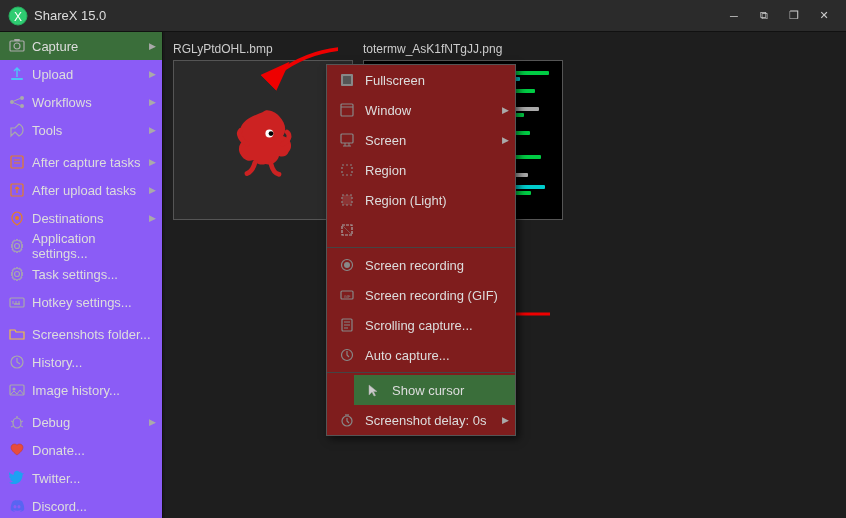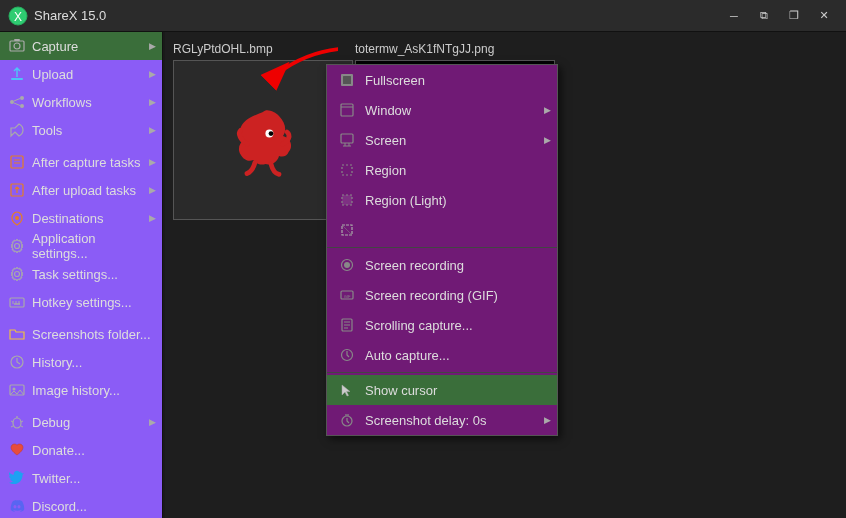--- a/index.html
+++ b/index.html
@@ -109,21 +109,21 @@
     
     .thumbnails-area {
       position: absolute;
       top: 0;
       left: 0;
       right: 0;
       bottom: 0;
       padding: 10px;
       display: flex;
       flex-wrap: wrap;
-      gap: 2px;
+      gap: 10px;
       align-content: flex-start;
     }
     .thumb-item {
       display: flex;
       flex-direction: column;
       align-items: flex-start;
     }
     .thumb-label {
       color: #ccc;
       font-size: 12px;
@@ -184,37 +184,37 @@
       height: 100%;
       pointer-events: none;
       z-index: 100;
     }
 
     
     .capture-menu {
       position: absolute;
       left: 163px;
       top: 32px; 
-      width: 232px;
-      background: #701a75;
+      width: 190px;
+      background: #7f1d1d;
       border: 1px solid #555;
       box-shadow: 3px 3px 8px rgba(0,0,0,0.6);
       z-index: 200;
       pointer-events: auto;
     }
     .menu-item {
       display: flex;
       align-items: center;
       padding: 5px 10px;
       cursor: pointer;
       color: #ddd;
       min-height: 26px;
       position: relative;
     }
-    .menu-item.highlighted { background: #3a6e3a; }
+    .menu-item.highlighted { background: #3a6e3a; margin-left: 27px; }
     .menu-icon {
       width: 20px;
       height: 20px;
       margin-right: 8px;
       display: flex;
       align-items: center;
       justify-content: center;
       font-size: 13px;
       flex-shrink: 0;
     }

